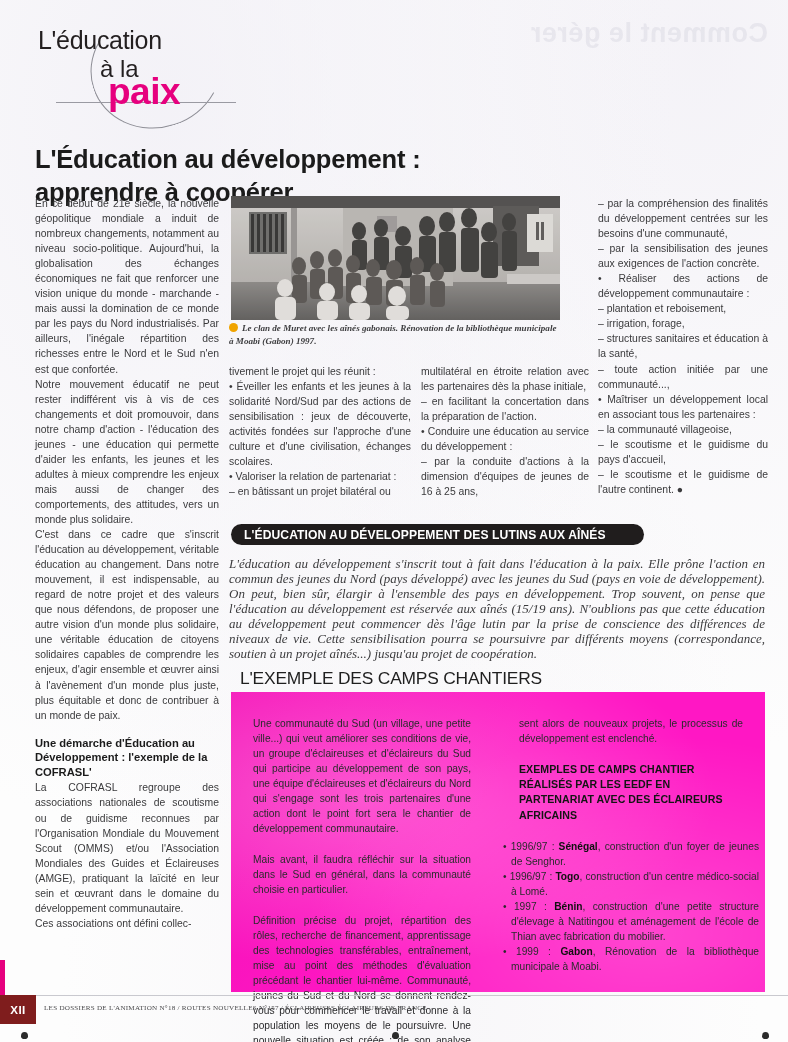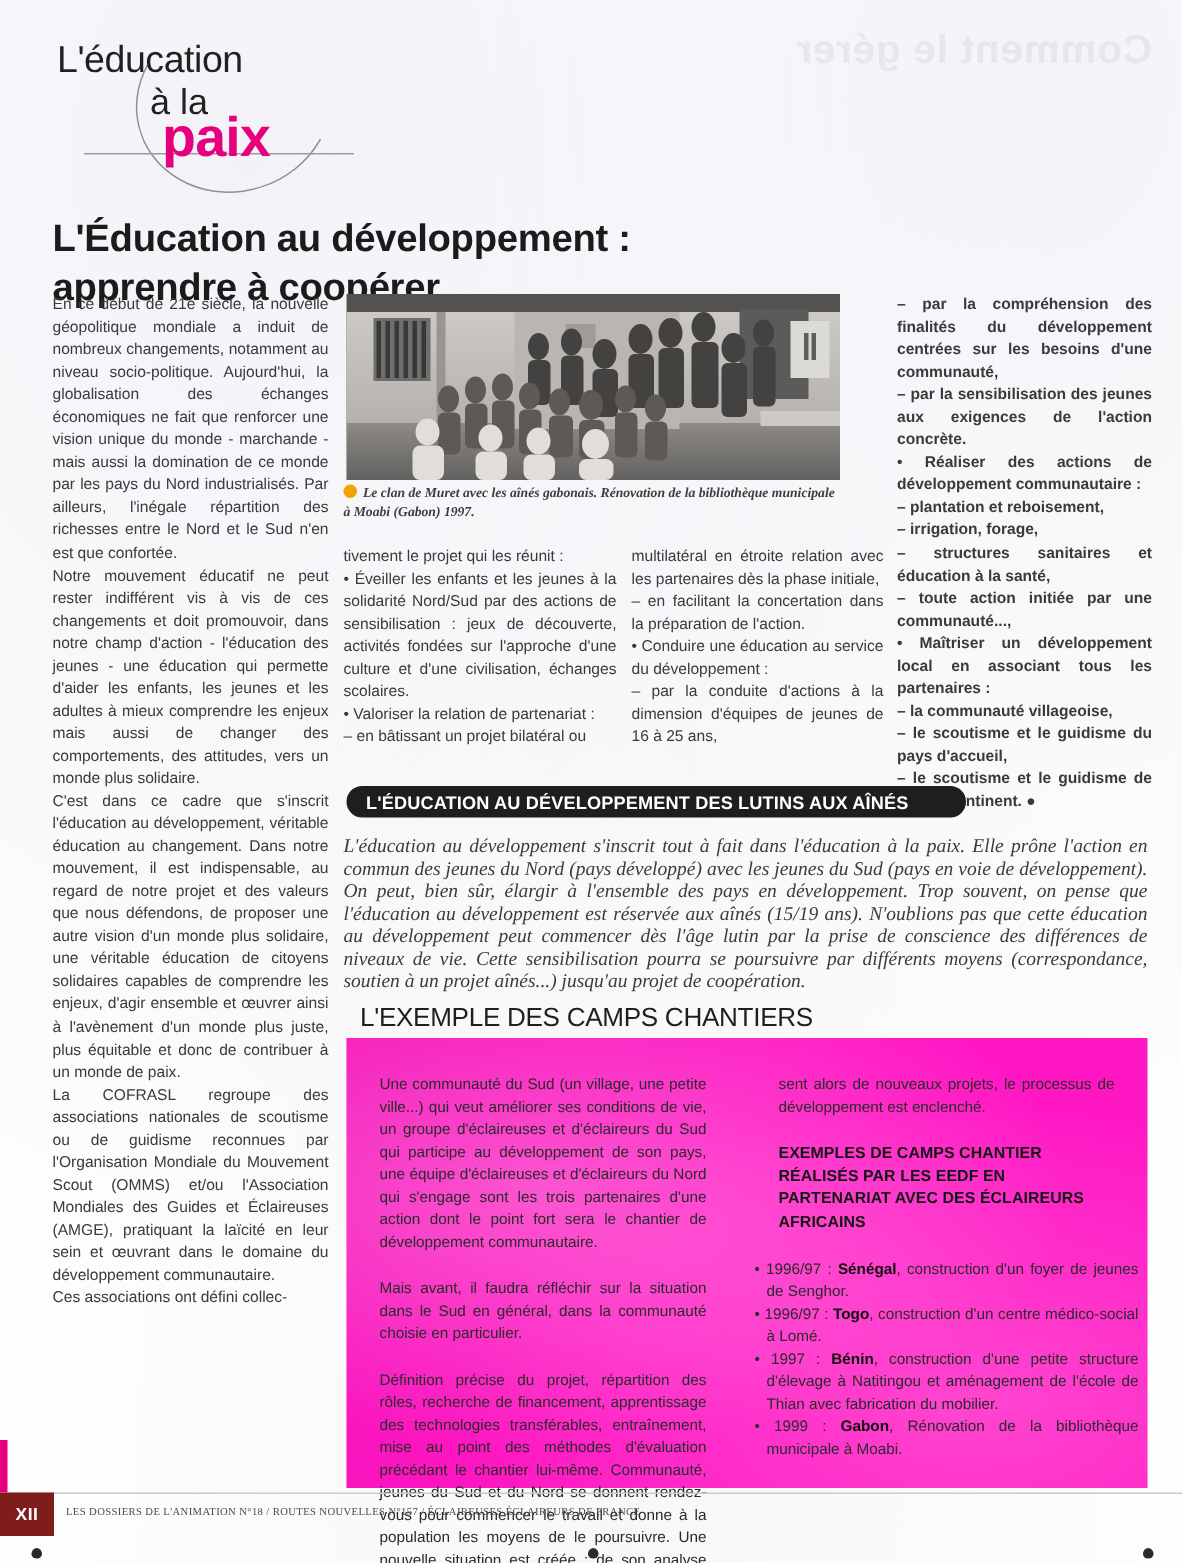--- a/index.html
+++ b/index.html
@@ -127,21 +127,21 @@
     line-height: 14.6px;
     margin-top: 13px !important;
     margin-bottom: 1px !important;
     text-align: left;
   }
 
   
   #col1 { left: 35px;  top: 196px; width: 184px; }
   #col2 { left: 229px; top: 364px; width: 182px; }
   #col3 { left: 421px; top: 364px; width: 168px; }
-  #col4 { left: 598px; top: 196px; width: 170px; font-weight: bold; }
+  #col4 { left: 598px; top: 196px; width: 170px; }
 
   
   .photo {
     position: absolute;
     left: 231px;
     top: 196px;
     width: 329px;
     height: 124px;
     background: #6f6f6f;
     overflow: hidden;
@@ -406,20 +406,21 @@
   </div>
 
   <div class="caption">
     <span class="dot"></span><span>Le clan de Muret avec les aînés gabonais. Rénovation de la bibliothèque municipale à Moabi (Gabon) 1997.</span>
   </div>
 
   <div class="body-col" id="col1">
     <p>En ce début de 21e siècle, la nouvelle géopolitique mondiale a induit de nombreux changements, notamment au niveau socio-politique. Aujourd'hui, la globalisation des échanges économiques ne fait que renforcer une vision unique du monde - marchande - mais aussi la domination de ce monde par les pays du Nord industrialisés. Par ailleurs, l'inégale répartition des richesses entre le Nord et le Sud n'en est que confortée.</p>
     <p>Notre mouvement éducatif ne peut rester indifférent vis à vis de ces changements et doit promouvoir, dans notre champ d'action - l'éducation des jeunes - une éducation qui permette d'aider les enfants, les jeunes et les adultes à mieux comprendre les enjeux mais aussi de changer des comportements, des attitudes, vers un monde plus solidaire.</p>
     <p>C'est dans ce cadre que s'inscrit l'éducation au développement, véritable éducation au changement. Dans notre mouvement, il est indispensable, au regard de notre projet et des valeurs que nous défendons, de proposer une autre vision d'un monde plus solidaire, une véritable éducation de citoyens solidaires capables de comprendre les enjeux, d'agir ensemble et œuvrer ainsi à l'avènement d'un monde plus juste, plus équitable et donc de contribuer à un monde de paix.</p>
+    <p class="sub-head">Une démarche d'Éducation au Développement : l'exemple de la COFRASL'</p>
     <p>La COFRASL regroupe des associations nationales de scoutisme ou de guidisme reconnues par l'Organisation Mondiale du Mouvement Scout (OMMS) et/ou l'Association Mondiales des Guides et Éclaireuses (AMGE), pratiquant la laïcité en leur sein et œuvrant dans le domaine du développement communautaire.</p>
     <p>Ces associations ont défini collec-</p>
   </div>
 
   <div class="body-col" id="col2">
     <p>tivement le projet qui les réunit :</p>
     <p>• Éveiller les enfants et les jeunes à la solidarité Nord/Sud par des actions de sensibilisation : jeux de découverte, activités fondées sur l'approche d'une culture et d'une civilisation, échanges scolaires.</p>
     <p>• Valoriser la relation de partenariat :</p>
     <p>– en bâtissant un projet bilatéral ou</p>
   </div>

